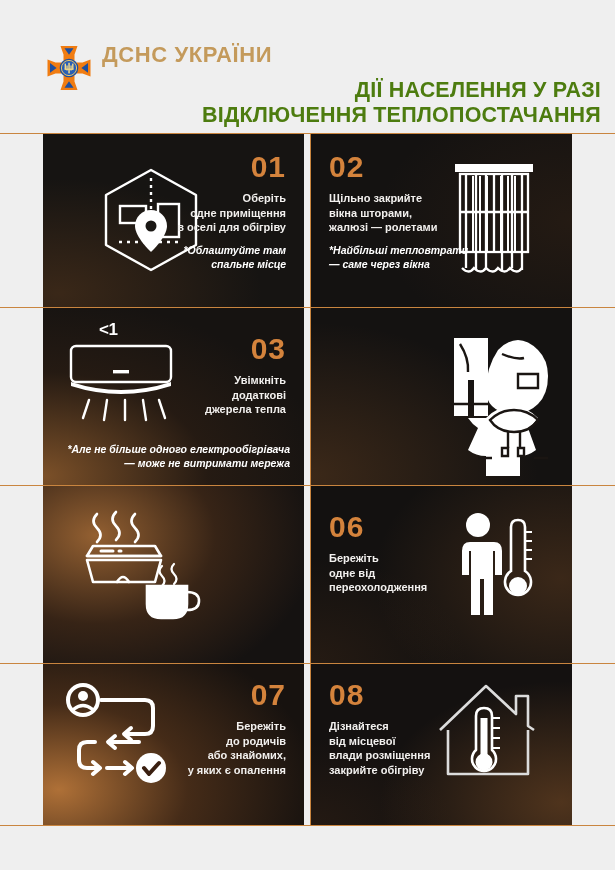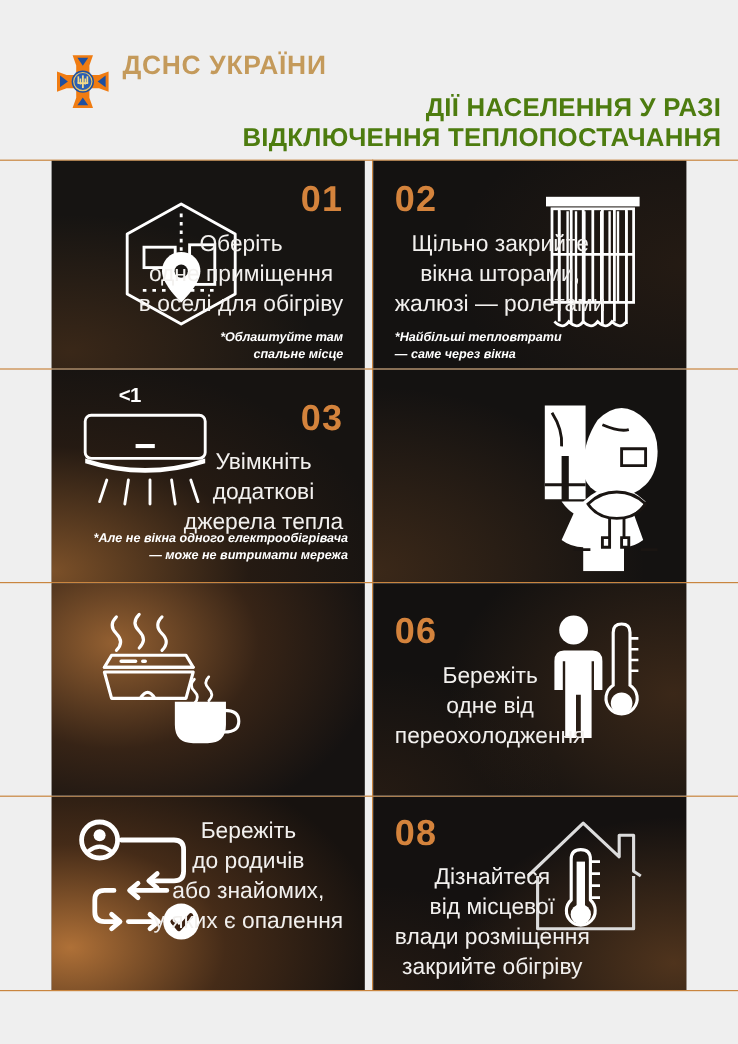--- a/index.html
+++ b/index.html
@@ -58,21 +58,21 @@
       #141110;}
 
   
   .txt{position:absolute;}
   .txt.right{text-align:right;right:18px;}
   .txt.left{text-align:left;left:18px;}
   .num{
     font-size:30px;font-weight:bold;color:#d4833c;
     line-height:1;letter-spacing:1px;margin-bottom:9px;
   }
-  .body{font-size:19px;line-height:1.32;color:#f2f0ee;font-weight:normal;text-align:center;}
+  .body{font-size:11px;line-height:1.32;color:#f2f0ee;font-weight:bold;}
   .note{
     font-size:10.5px;line-height:1.33;color:#ffffff;
     font-style:italic;font-weight:bold;margin-top:9px;
   }
 
   .icon{position:absolute;}
   .icon svg{display:block;}
   .chip{
     position:absolute;color:#fff;font-weight:bold;font-size:17px;
     letter-spacing:-.5px;
@@ -183,21 +183,21 @@
         <rect x="48" y="30" width="16" height="3.4" fill="#fff" stroke="none"></rect>
         <path d="M24 60 L18 78 M42 60 L39 80 M60 60 L60 80 M78 60 L81 80 M94 60 L100 78" stroke-linecap="round"></path>
       </svg>
     </span>
     <div class="txt right" style="top:26px;">
       <div class="num">03</div>
       <div class="body" style="white-space:pre-line">Увімкніть
 додаткові
 джерела тепла</div>
     </div>
-    <div class="note" style="position:absolute;right:14px;bottom:14px;text-align:right;white-space:pre-line;margin:0">*Але не вікна одного електрообігрівача
+    <div class="note" style="position:absolute;right:14px;bottom:14px;text-align:right;white-space:pre-line;margin:0">*Але не більше одного електрообігрівача
 — може не витримати мережа</div>
   </div>
 
   <div class="cell g4" style="left:311px;top:308px;height:177px">
     <span class="icon" style="right:14px;top:20px">
       <svg width="118" height="148" viewBox="0 0 118 148" fill="none">
 
         <g fill="#fff">
           <path d="M14 10 h34 v78 h-14 v-36 h-6 v36 h-14 z"></path>
         </g>
@@ -296,20 +296,21 @@
         <path d="M32 60 H24 q-8 0-8 8 v10 q0 8 8 8 h12"></path>
         <path d="M30 80 l7 6 l-7 6"></path>
 
         <path d="M44 86 H68"></path>
         <path d="M62 80 l7 6 l-7 6"></path>
         <circle cx="88" cy="86" r="15" fill="#fff" stroke="none"></circle>
         <path d="M81 86 l5 6 l10-11" stroke="#3a1f10" stroke-width="4"></path>
       </svg>
     </span>
     <div class="txt right" style="top:16px;">
+      <div class="num">07</div>
       <div class="body" style="white-space:pre-line">Бережіть
 до родичів
 або знайомих,
 у яких є опалення</div>
     </div>
   </div>
 
   <div class="cell g8" style="left:311px;top:664px;height:161px">
     <span class="icon" style="right:26px;top:14px">
       <svg width="112" height="116" viewBox="0 0 112 116" fill="none" stroke="#dcdcdc" stroke-width="2.6" stroke-linejoin="round">

